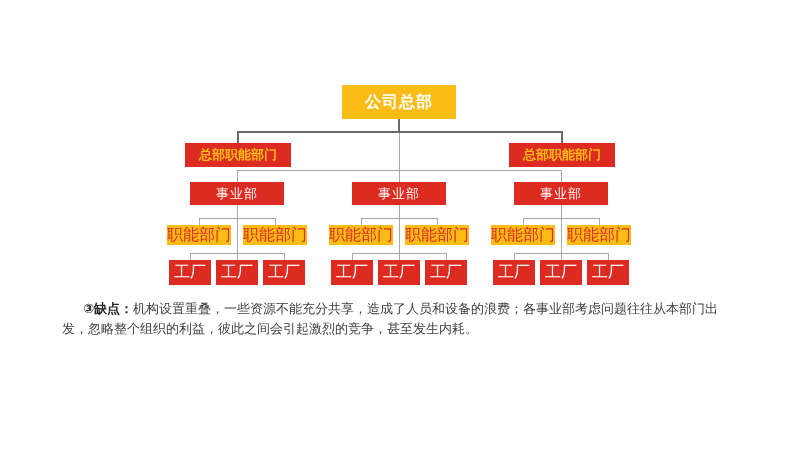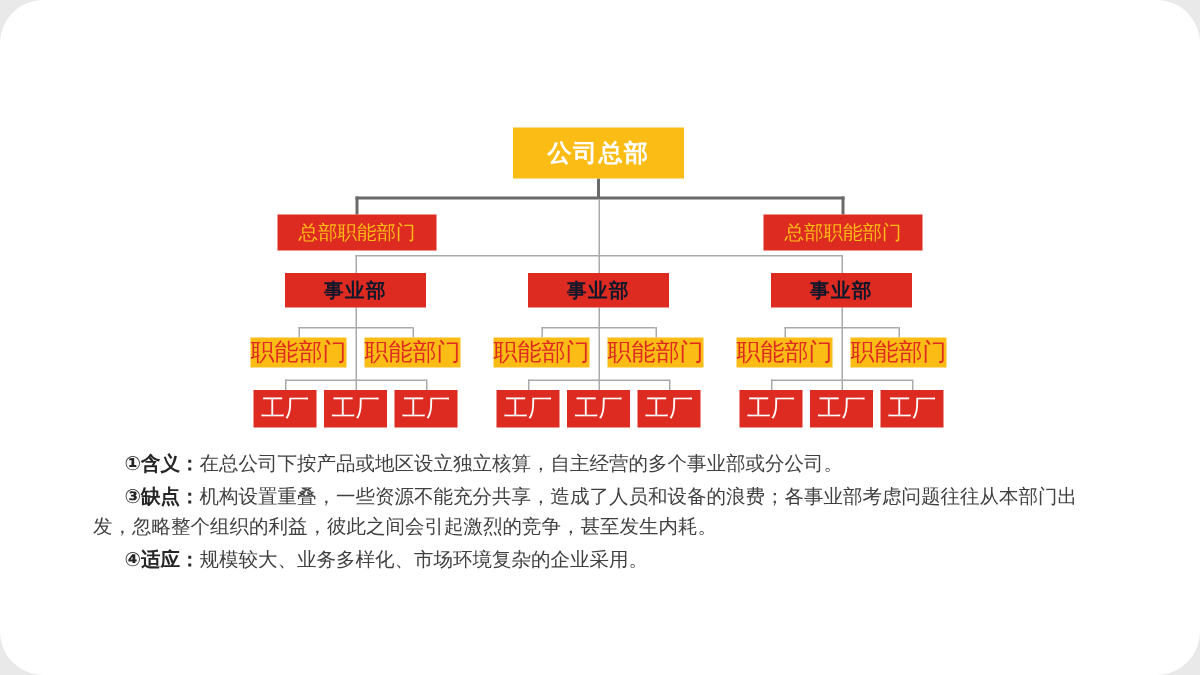--- a/index.html
+++ b/index.html
@@ -7,29 +7,28 @@
     --gold:#fbbc16;
     --line-dark:#6a6a6a;
     --line-light:#a9a9a9;
     --body-text:#404040;
   }
   html,body{margin:0;padding:0;}
   body{background:#e9e9e9;font-family:"Liberation Sans","DejaVu Sans",sans-serif;}
   .slide{
     position:relative;width:800px;height:450px;background:#ffffff;
     overflow:hidden;
-    border-radius:29px;
   }
   .box{
     position:absolute;display:flex;align-items:center;justify-content:center;
     box-sizing:border-box;text-align:center;white-space:nowrap;
   }
   .node-hq{background:var(--gold);color:#ffffff;font-size:16px;font-weight:bold;letter-spacing:1px;}
-  .node-hqdept{background:var(--red);color:var(--gold);font-size:13px;font-weight:normal;}
-  .node-div{background:var(--red);color:#0f172a;font-size:13px;font-weight:bold;letter-spacing:1px;}
+  .node-hqdept{background:var(--red);color:var(--gold);font-size:13px;font-weight:bold;}
+  .node-div{background:var(--red);color:#ffffff;font-size:13px;font-weight:normal;letter-spacing:1px;}
   .node-func{background:var(--gold);color:var(--red);font-size:16px;}
   .node-fact{background:var(--red);color:#ffffff;font-size:16px;letter-spacing:0px;}
   .vl{position:absolute;width:1px;background:var(--line-light);}
   .hl{position:absolute;height:1px;background:var(--line-light);}
   .vl.dark{width:2px;background:var(--line-dark);}
   .hl.dark{height:2px;background:var(--line-dark);}
   .notes{
     position:absolute;left:62px;top:299px;width:678px;
     font-size:13px;color:var(--body-text);
   }
@@ -95,18 +94,16 @@
   <div class="box node-fact" style="left:216px;top:260px;width:42px;height:25px;">工厂</div>
   <div class="box node-fact" style="left:263px;top:260px;width:42px;height:25px;">工厂</div>
   <div class="box node-fact" style="left:331px;top:260px;width:42px;height:25px;">工厂</div>
   <div class="box node-fact" style="left:378px;top:260px;width:42px;height:25px;">工厂</div>
   <div class="box node-fact" style="left:425px;top:260px;width:42px;height:25px;">工厂</div>
   <div class="box node-fact" style="left:493px;top:260px;width:42px;height:25px;">工厂</div>
   <div class="box node-fact" style="left:540px;top:260px;width:42px;height:25px;">工厂</div>
   <div class="box node-fact" style="left:587px;top:260px;width:42px;height:25px;">工厂</div>
 
   <div class="notes">
-    <p><b>①含义：</b><span>在总公司下按产品或地区设立独立核算，自主经营的多个事业部或分公司。</span></p>
     <p><b>③缺点：</b><span>机构设置重叠，一些资源不能充分共享，造成了人员和设备的浪费；各事业部考虑问题往往从本部门出发，忽略整个组织的利益，彼此之间会引起激烈的竞争，甚至发生内耗。</span></p>
-    <p><b>④适应：</b><span>规模较大、业务多样化、市场环境复杂的企业采用。</span></p>
   </div>
 
 </div>
 
 </body></html>

